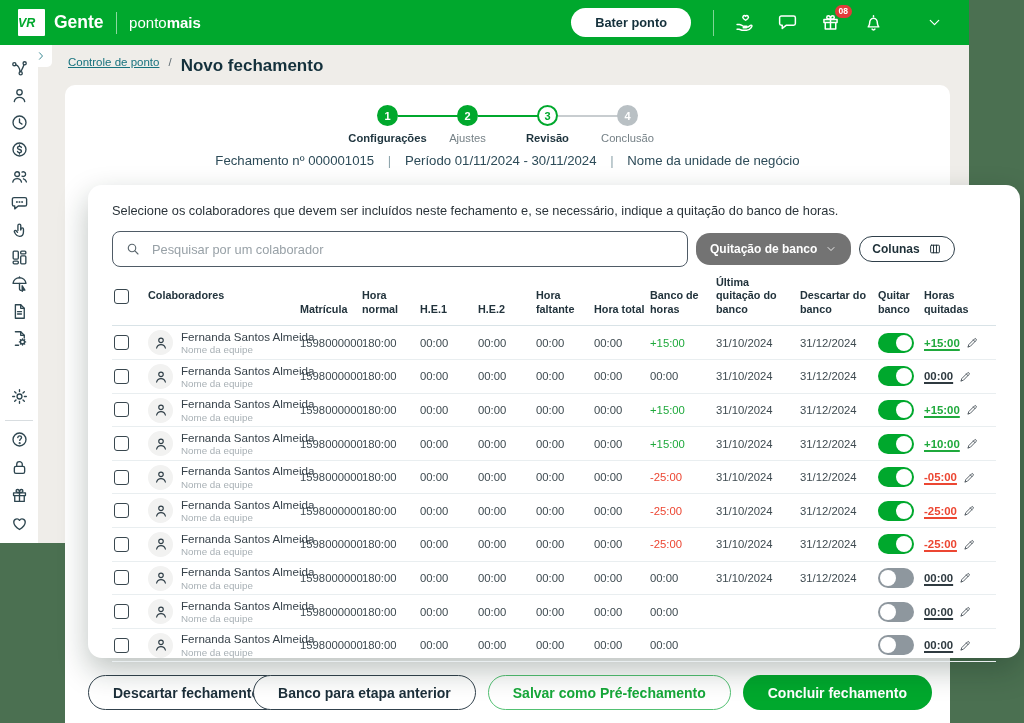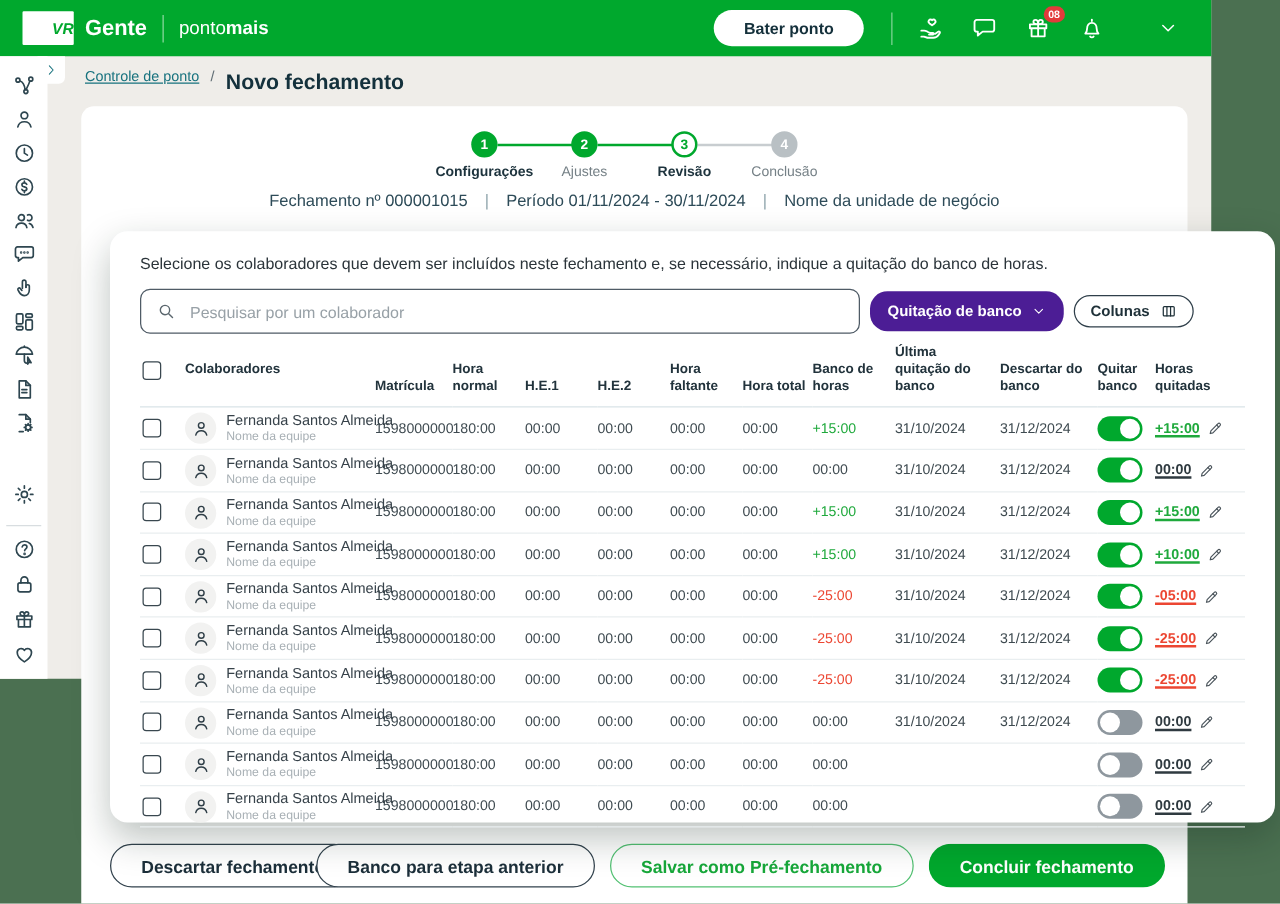--- a/index.html
+++ b/index.html
@@ -8,22 +8,22 @@
     position:relative; width:1024px; height:723px; overflow:hidden;
     background:var(--backdrop,#4B7051);
     font-family:"Liberation Sans", sans-serif;
   }
   
   .app-bg { position:absolute; left:0; top:0; width:969px; height:543px; background:#EFEDE9; }
   .topbar {
     position:absolute; left:0; top:0; width:969px; height:45px;
     background:var(--green,#00A82D); display:flex; align-items:center;
   }
-  .brand-box { margin-left:18px; width:41px; height:27px; background:#fff; border-radius:1px;
-    display:flex; align-items:center; justify-content:flex-end;
+  .brand-box { margin-left:18px; width:27px; height:27px; background:#fff; border-radius:1px;
+    display:flex; align-items:center; justify-content:flex-start;
     color:var(--green,#00A82D); font-weight:800; font-style:italic; font-size:12.5px; flex:none; }
   .brand-name { color:#fff; font-size:17.5px; font-weight:700; margin-left:9px; }
   .brand-divider { width:1.5px; height:22px; background:rgba(255,255,255,.55); margin:0 12px; }
   .suite { color:#fff; font-size:15px; }
   .suite b { font-weight:700; }
   .punch {
     margin-left:auto; height:29px; padding:0 24px; border:none; border-radius:15px;
     background:#fff; color:#14303B; font-weight:700; font-size:12.8px; font-family:inherit; cursor:pointer;
   }
   .topbar-divider { width:1px; height:26px; background:rgba(255,255,255,.5); margin:0 20px 0 22px; }
@@ -77,21 +77,21 @@
     border-radius:14px; box-shadow:0 12px 30px rgba(15,35,25,.28); padding:18px 24px 0; }
   .instruction { margin:0; font-size:12.8px; color:#2B343A; }
   .controls { display:flex; align-items:center; margin-top:13px; }
   .search { width:576px; height:36px; border:1px solid #4F5B66; border-radius:8px;
     display:flex; align-items:center; padding:0 12px; gap:9px; background:#fff; }
   .search .icon { width:16px; height:16px; color:#5A666D; flex:none; }
   .search input { border:none; outline:none; flex:1; font-size:12.8px; font-family:inherit; color:#30404A; }
   .search input::placeholder { color:#98A1A7; }
   .pill { display:flex; align-items:center; gap:8px; height:26px; border-radius:14px;
     font-size:12px; font-weight:700; font-family:inherit; cursor:pointer; }
-  .pill.dark { margin-left:8px; background:#4c1d95; color:#fff; border:none; padding:16px 14px; }
+  .pill.dark { margin-left:8px; background:#737373; color:#fff; border:none; padding:16px 14px; }
   .pill.light { margin-left:8px; background:#fff; color:#1E3038; border:1.5px solid #2F3F4A; padding:0 12px; }
   .pill .icon { display:inline-flex; }
   .pill .chev-s { width:12px; height:12px; }
   .pill .col-ic { width:14px; height:14px; }
   table { width:100%; border-collapse:collapse; table-layout:fixed; margin-top:9px; }
   thead th { font-size:10.8px; font-weight:700; color:#22333C; text-align:left; vertical-align:bottom;
     padding:0 4px 9px 0; border-bottom:1px solid #D9E3E7; line-height:1.25; }
   thead th.cbx { vertical-align:middle; }
   tbody td { height:33.6px; font-size:11.3px; color:#3E4A50; border-bottom:1px solid #E9EEF0; padding:0 4px 0 0; }
   input[type="checkbox"] { appearance:none; -webkit-appearance:none; width:15px; height:15px;

